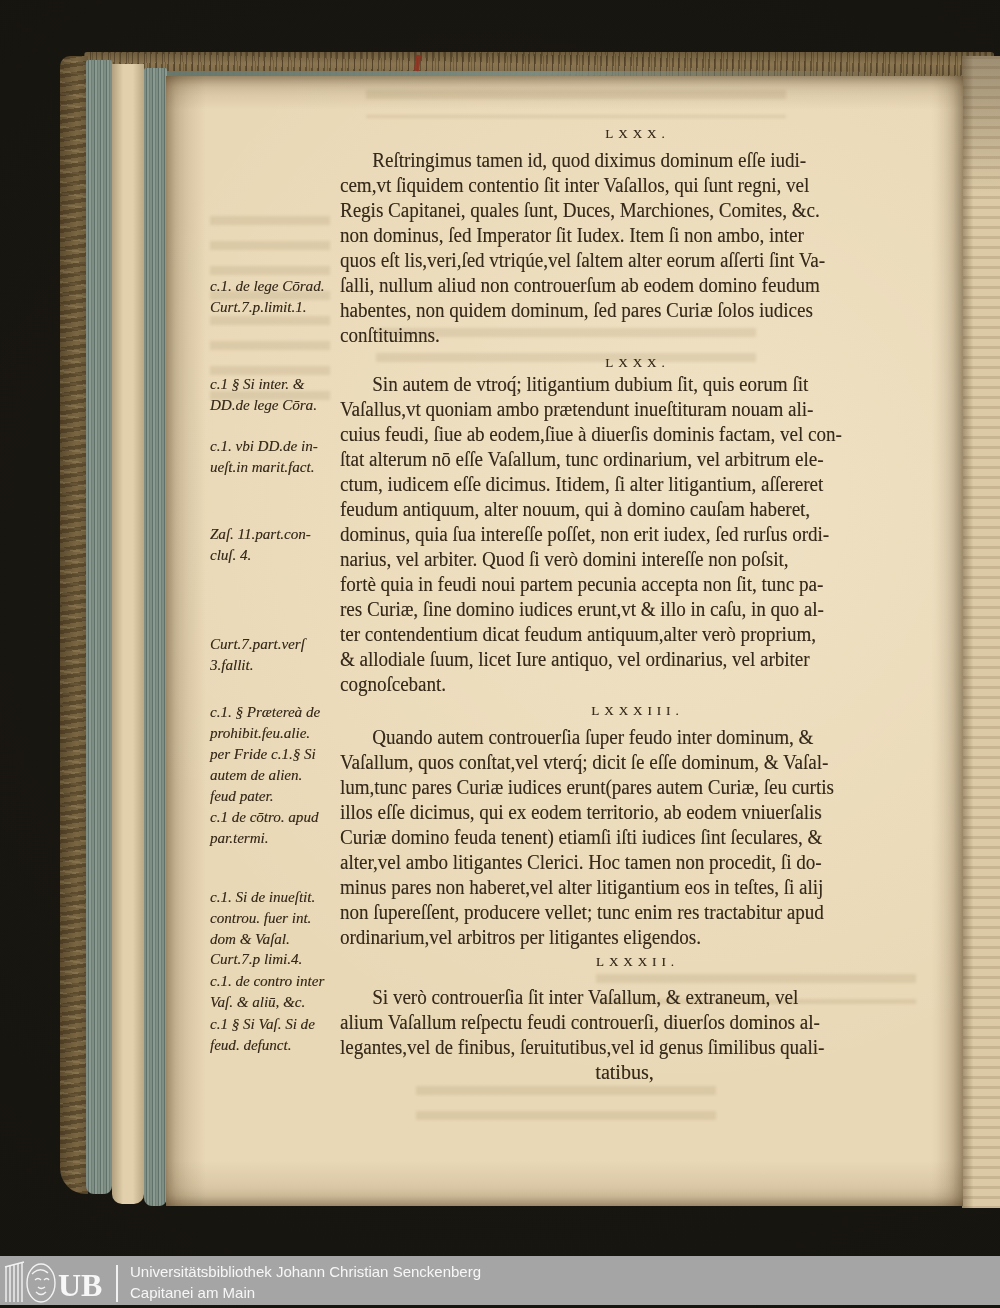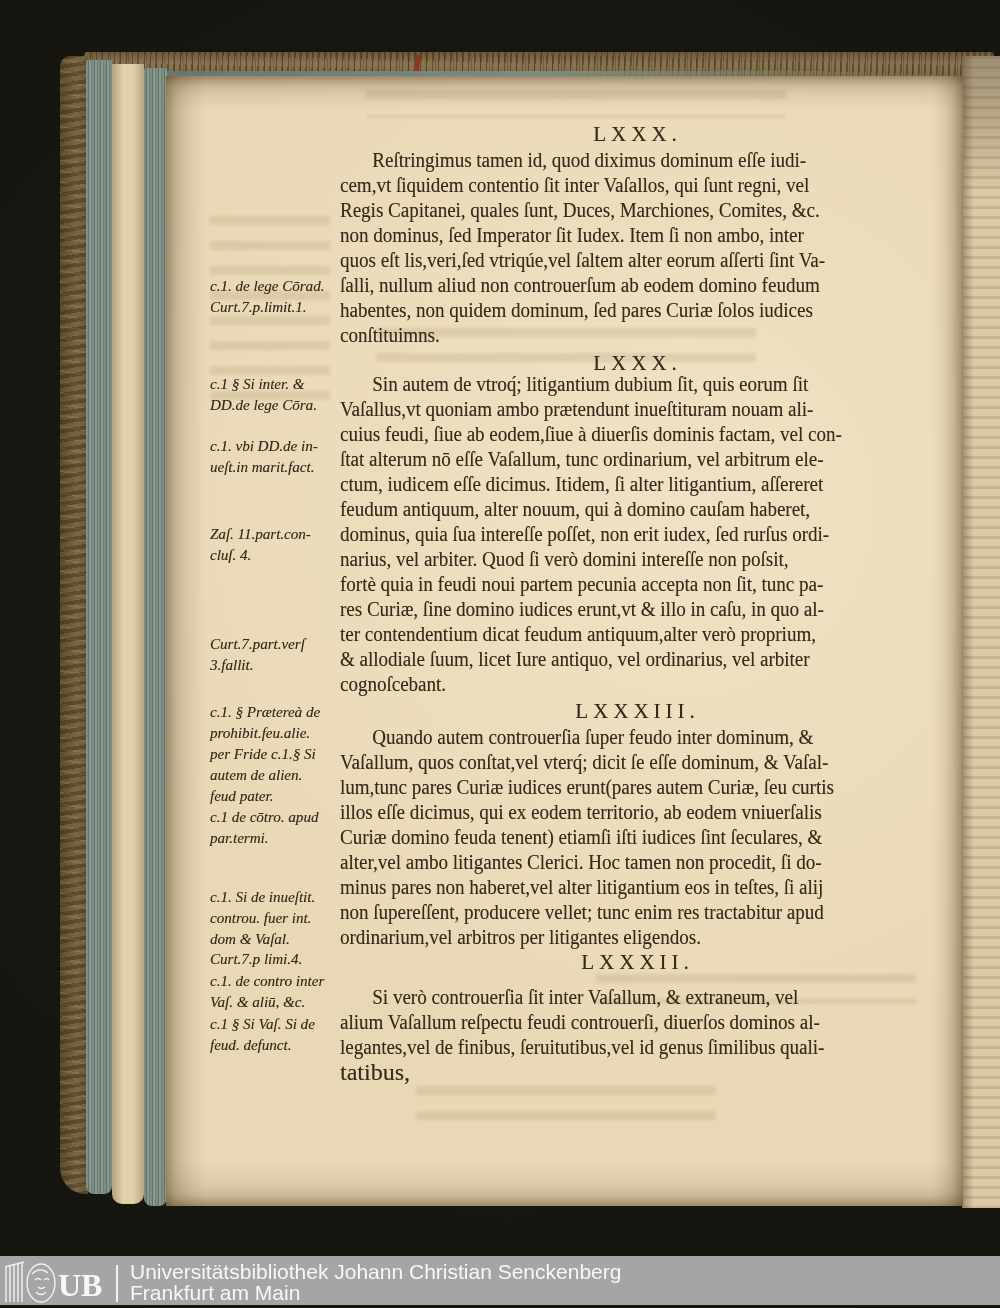--- a/index.html
+++ b/index.html
@@ -91,51 +91,51 @@
       inset 0 -12px 16px -10px rgba(60,40,15,.45);
   }
   .ghost{
     position:absolute;pointer-events:none;
     background:repeating-linear-gradient(to bottom, rgba(125,95,50,.13) 0 9px, transparent 9px 25px);
     filter:blur(1.6px);
   }
 
   .sec-header{
     position:absolute;left:174px;width:595px;height:22px;line-height:22px;
-    text-align:center;font-size:21px;letter-spacing:5px;
+    text-align:center;font-size:13px;letter-spacing:5px;
     text-shadow:.3px .3px 0 rgba(40,30,15,.4);
   }
   .body-block{position:absolute;left:174px;width:595px;}
   .body-line{
     height:25px;line-height:25px;font-size:20px;white-space:nowrap;
     transform:scaleX(.95);transform-origin:0 0;
     text-shadow:.3px .3px 0 rgba(40,30,15,.35);
   }
   .body-block .body-line:first-child{text-indent:34px;}
   .catchword{
     position:absolute;left:174px;top:984px;width:595px;box-sizing:border-box;
-    text-align:left;padding-right:26px;font-size:24px;height:25px;line-height:25px;
+    text-align:center;padding-right:26px;font-size:20px;height:25px;line-height:25px;
     text-shadow:.3px .3px 0 rgba(40,30,15,.35);
   }
   .mnote{position:absolute;left:44px;width:138px;}
   .mnote-line{
     height:21px;line-height:21px;font-size:15.5px;font-style:italic;white-space:nowrap;
     transform:scaleX(.97);transform-origin:0 0;
     text-shadow:.3px .3px 0 rgba(40,30,15,.4);
   }
 
   
   .footer{
     position:absolute;left:0;top:1256px;width:1000px;height:49px;
     background:var(--bar);
     font-family:"Liberation Sans","DejaVu Sans",sans-serif;
   }
   .footer-logo{position:absolute;left:3px;top:4px;}
   .footer-text{position:absolute;left:130px;top:5px;color:var(--bartext);}
-  .footer-line{font-size:21px;line-height:21px;white-space:nowrap;}
+  .footer-line{font-size:15px;line-height:21px;white-space:nowrap;}
 </style>
 </head>
 <body>
 
 <div class="stage">
 
   <div class="edge-top"></div>
   <div class="edge-top-teal"></div>
   <div class="red-mark"></div>
   <div class="cover-left"></div>
@@ -256,17 +256,17 @@
         <path d="M3 42 V7 M7 42 V6 M11 42 V5 M15 42 V4 M19 42 V3"></path>
         <path d="M2 7 L21 2"></path>
         <ellipse cx="38" cy="23" rx="14" ry="19"></ellipse>
         <path d="M29 14 q8 -8 16 -1 M32 20 q3 -3 6 0 M41 20 q3 -3 5 0 M35 27 q3 3 7 0 M33 32 q5 5 10 0"></path>
       </g>
       <text x="55" y="36" font-size="32" font-weight="bold" fill="#f7f7f7" font-family="Liberation Serif, DejaVu Serif, serif">UB</text>
       <line x1="114" y1="5" x2="114" y2="42" stroke="#f2f2f2" stroke-width="2"></line>
     </svg>
     <div class="footer-text">
       <div class="footer-line">Universitätsbibliothek Johann Christian Senckenberg</div>
-      <div class="footer-line">Frankfurt am Main</div>
+      <div class="footer-line">Capitanei am Main</div>
     </div>
   </div>
 
 </div>
 
 </body></html>

